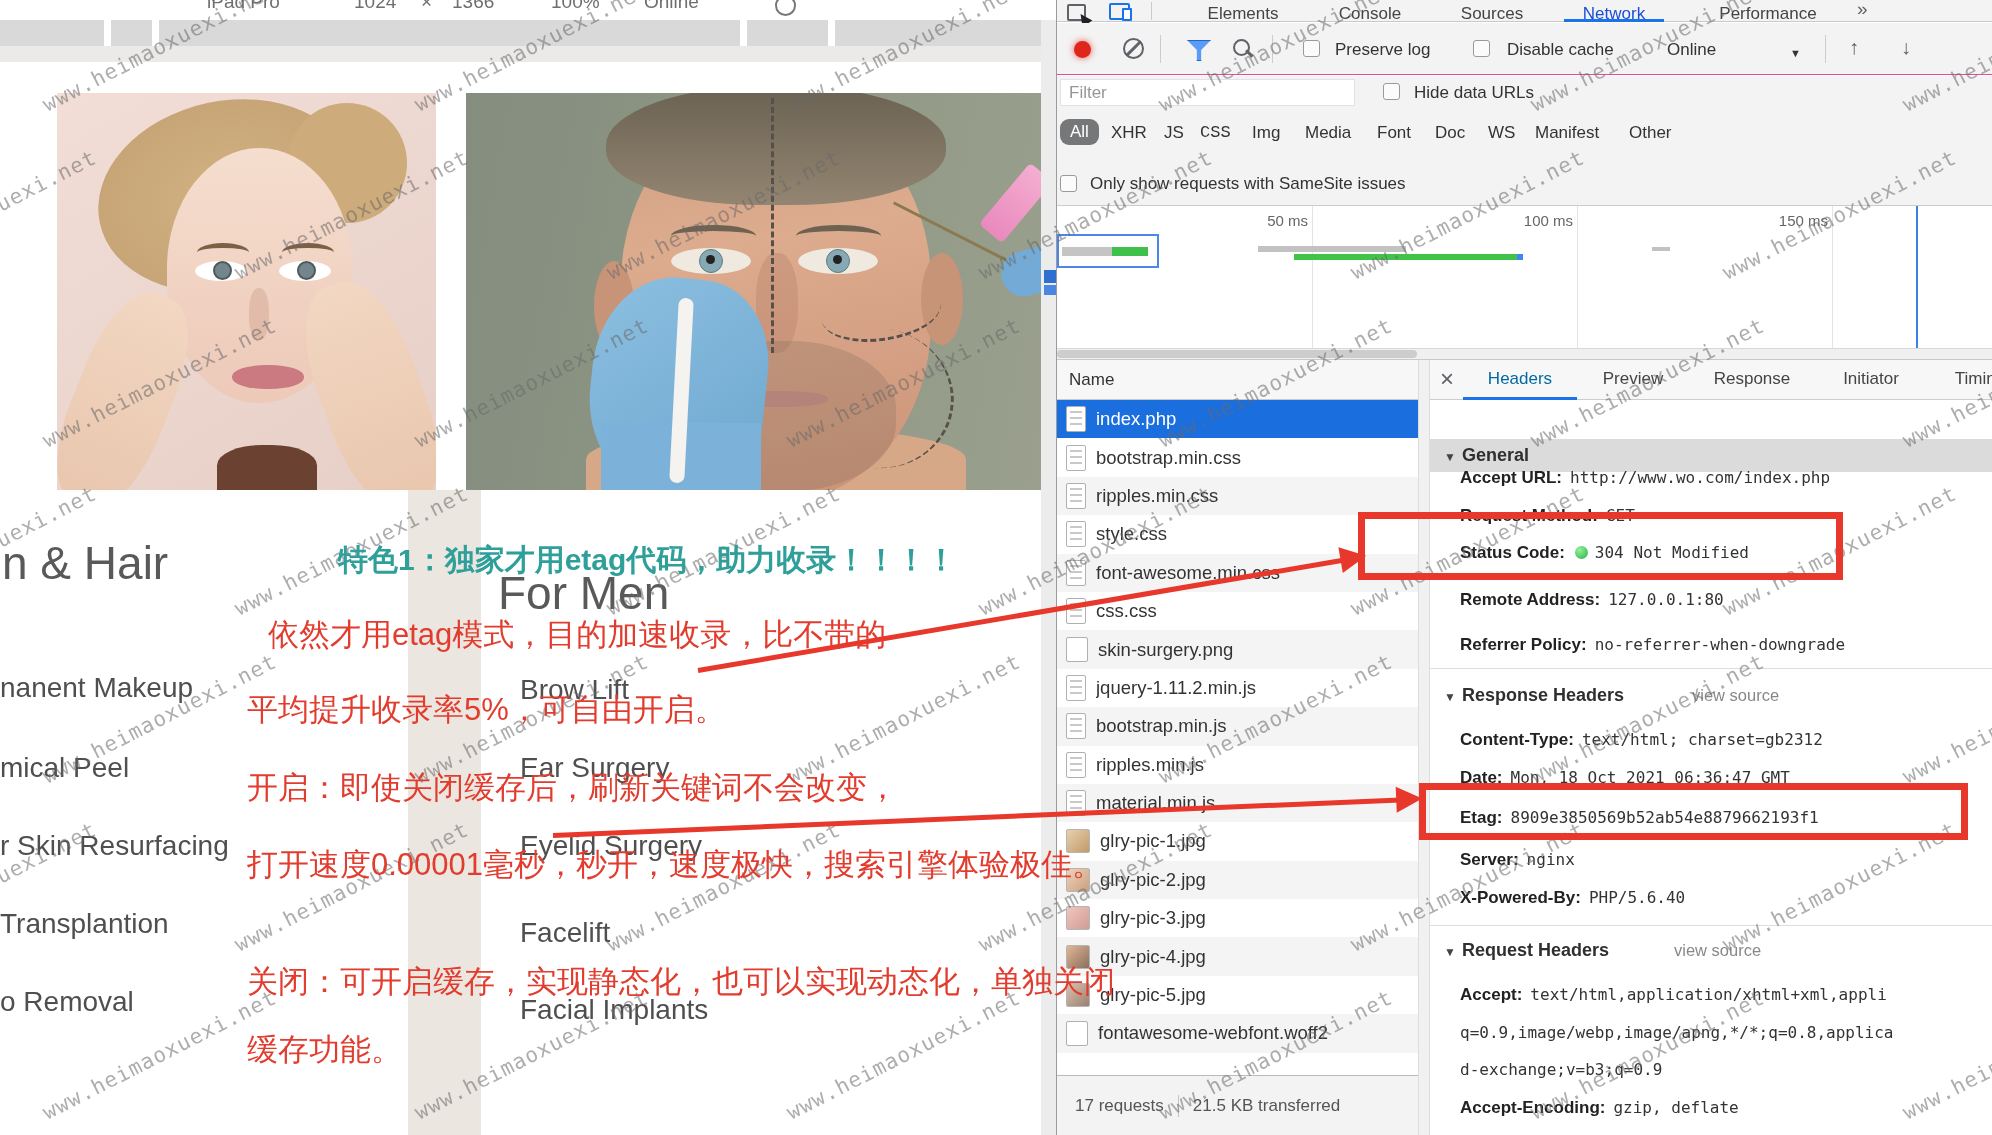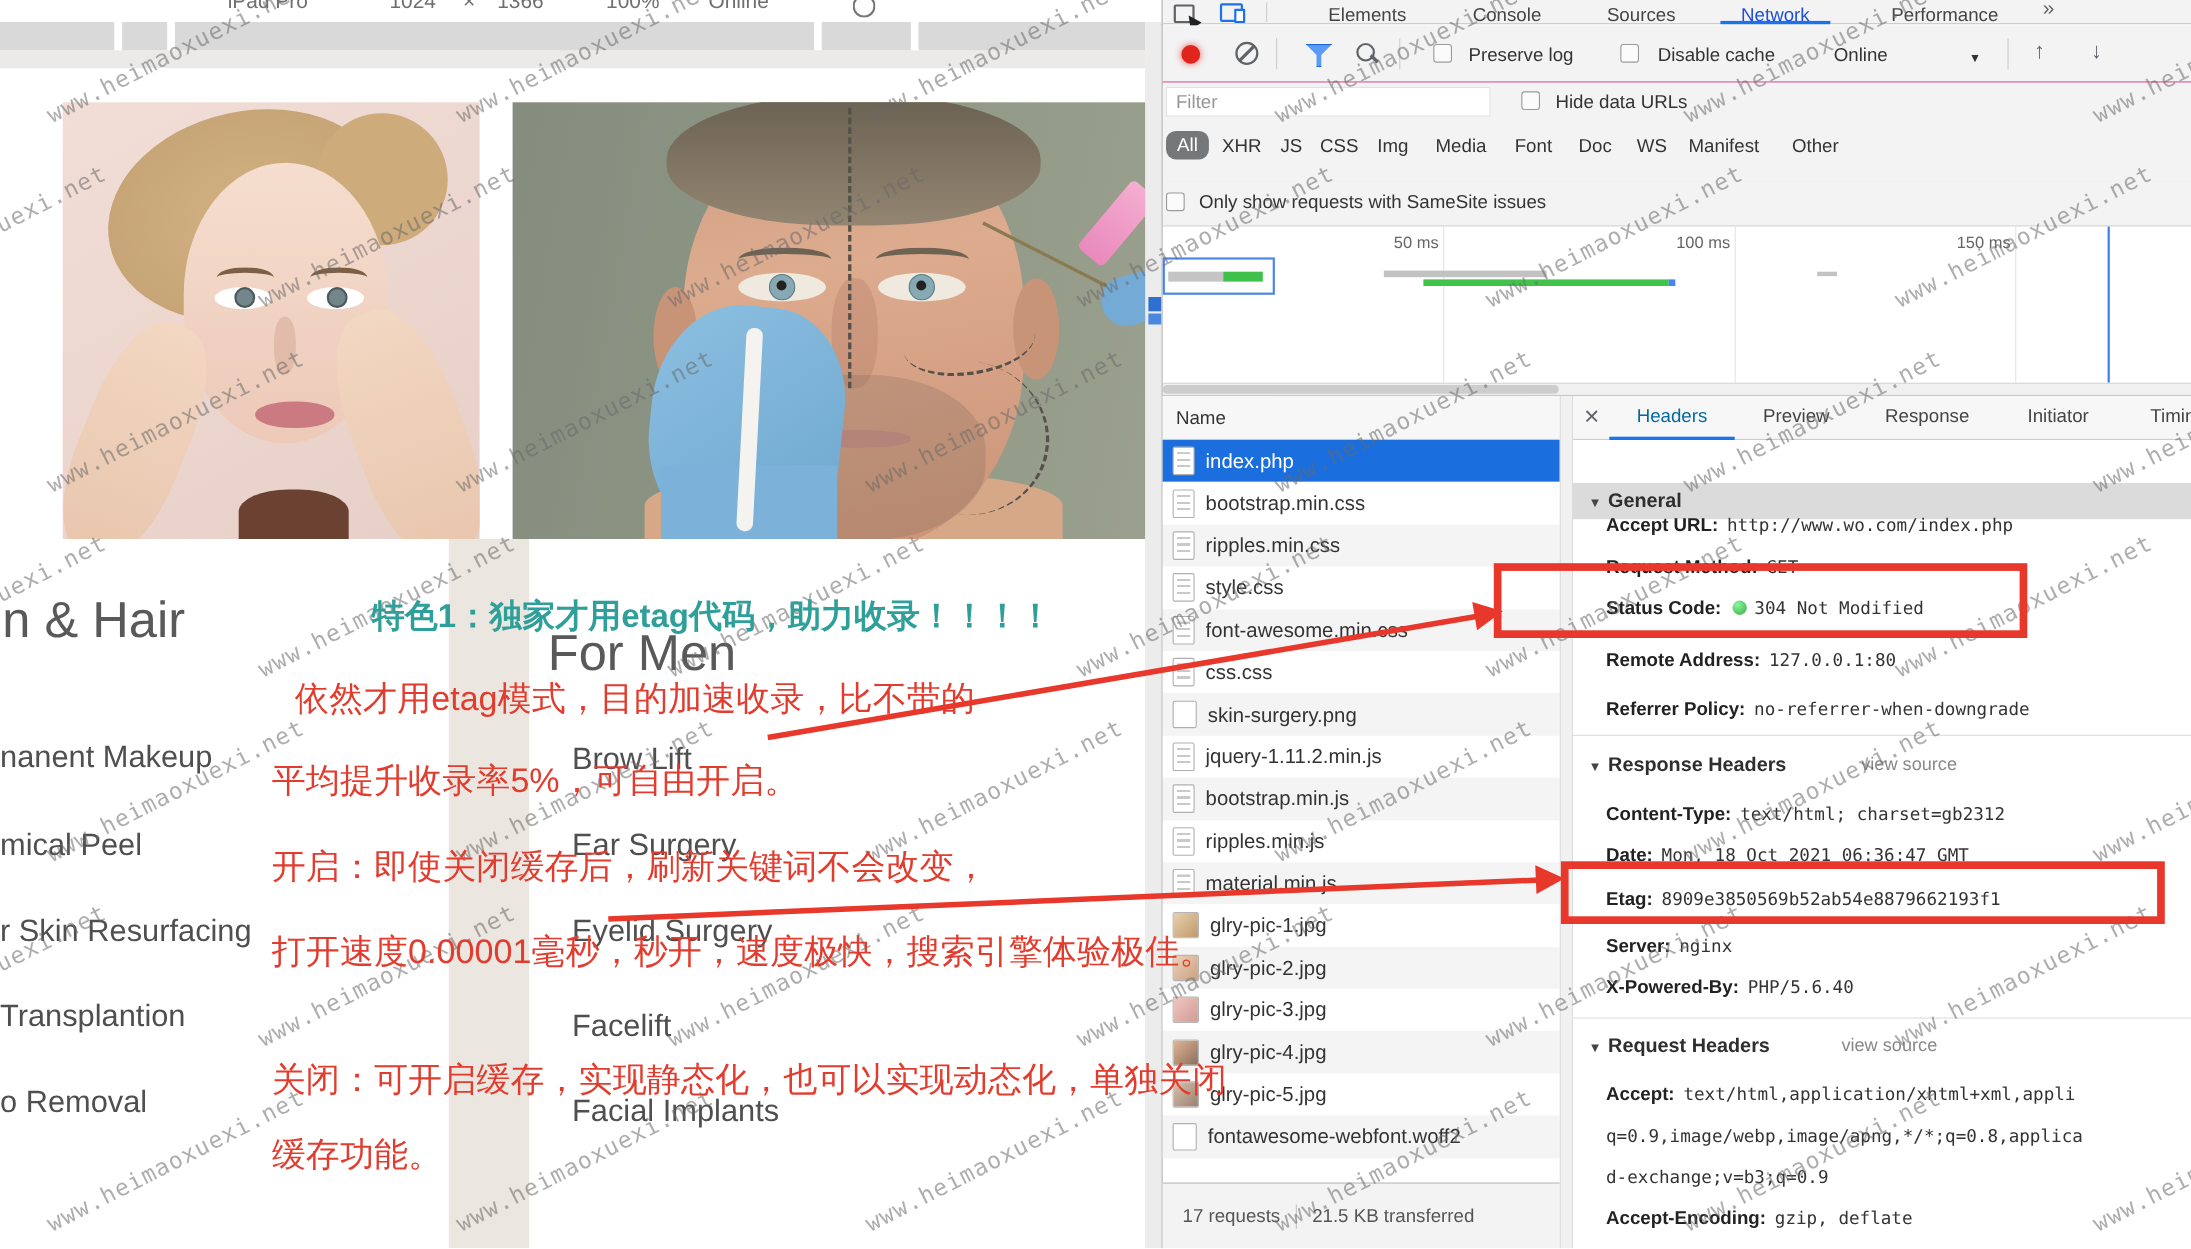--- a/index.html
+++ b/index.html
@@ -299,21 +299,21 @@
     <div class="dt-row" id="dt-filterrow">
       <input id="filter-input" placeholder="Filter" style="">
       <span class="checkbox" style="left:326px;top:7px"></span>
       <span class="t-label" style="left:357px;top:5px">Hide data URLs</span>
     </div>
 
     <div class="dt-row" id="dt-typerow">
         <span class="type-chip active" style="left: 3px;">All</span>
         <span class="type-chip" style="left: 54px;">XHR</span>
         <span class="type-chip" style="left: 107px;">JS</span>
-        <span class="type-chip" style="left: 143px;">CSS</span>
+        <span class="type-chip" style="left: 143px; font-family: Liberation Mono, monospace;">CSS</span>
         <span class="type-chip" style="left: 195px;">Img</span>
         <span class="type-chip" style="left: 248px;">Media</span>
         <span class="type-chip" style="left: 320px;">Font</span>
         <span class="type-chip" style="left: 378px;">Doc</span>
         <span class="type-chip" style="left: 431px;">WS</span>
         <span class="type-chip" style="left: 478px;">Manifest</span>
         <span class="type-chip" style="left: 572px;">Other</span>
       </div>
 
     <div class="dt-row" id="dt-samesite">

